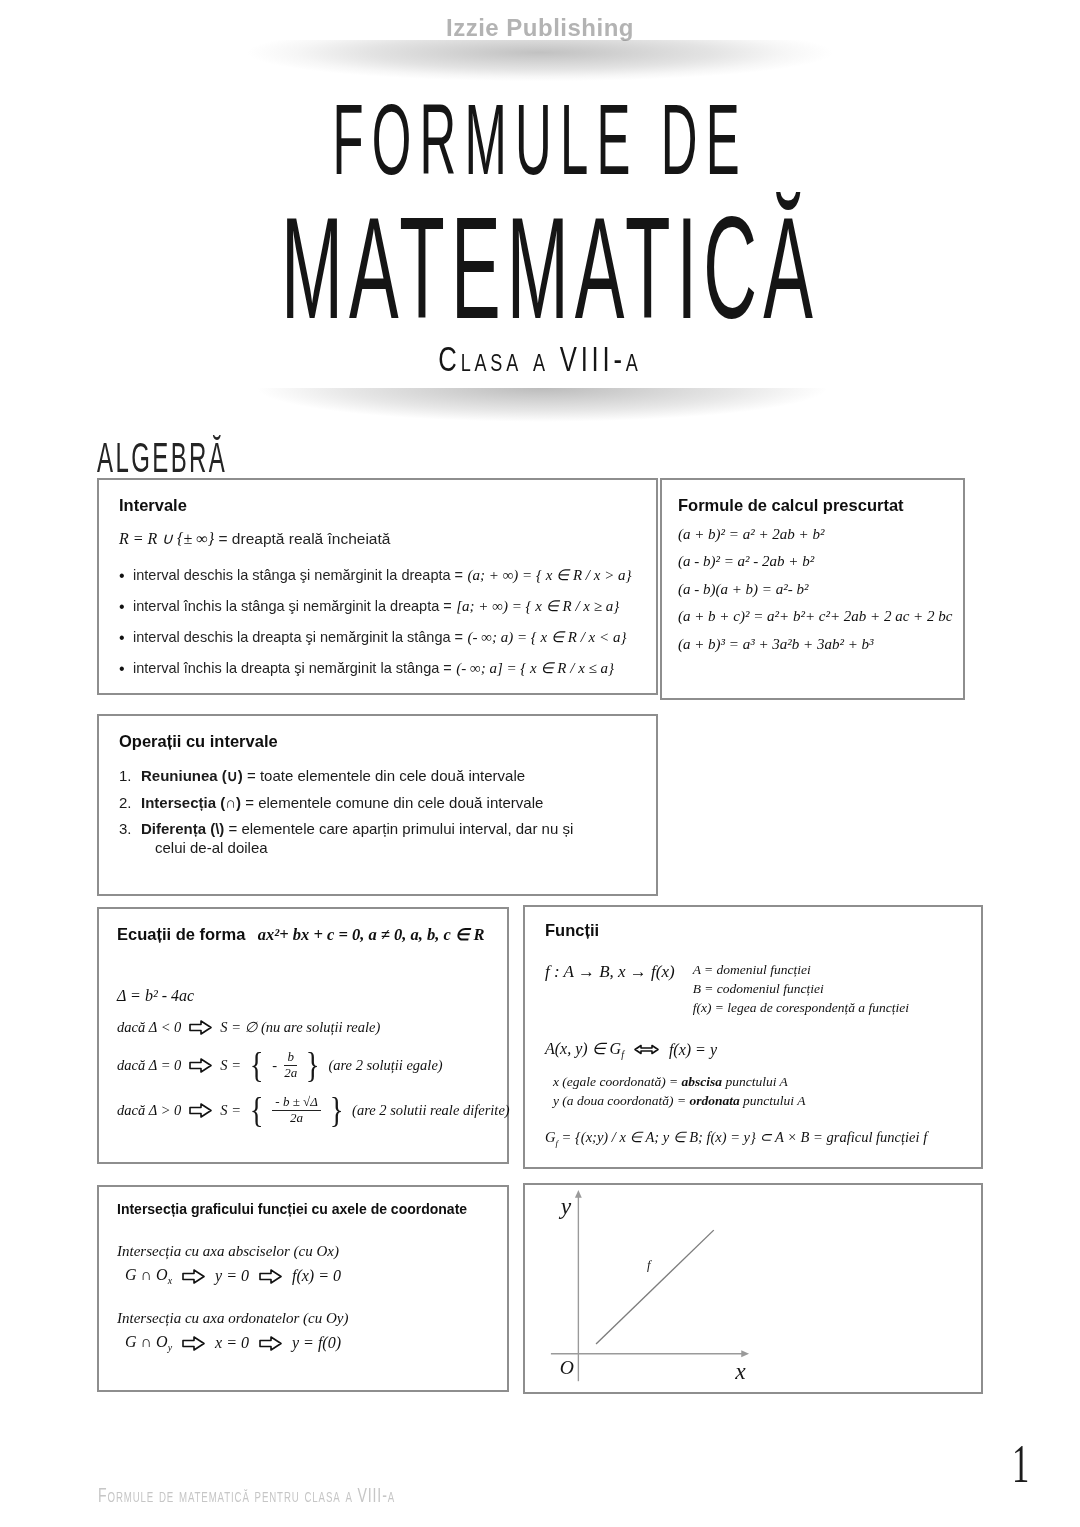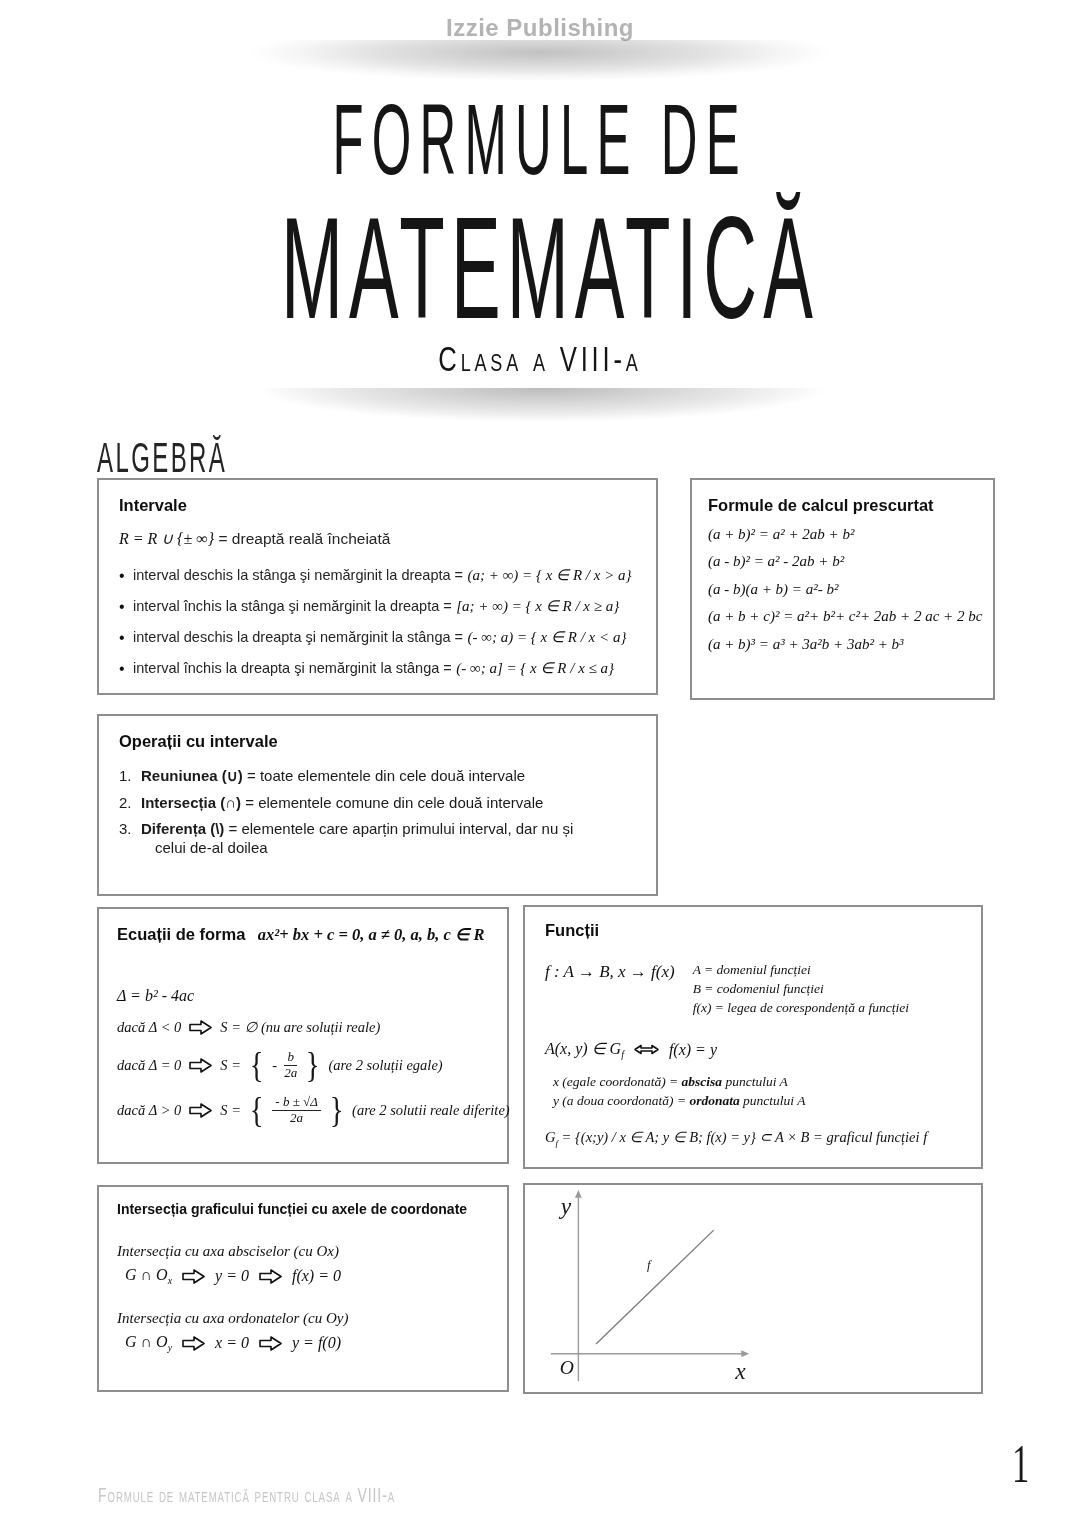--- a/index.html
+++ b/index.html
@@ -50,21 +50,21 @@
            font-size:15px; color:#101010; }
   .nowrap { white-space:nowrap; }
   .sub { font-size:0.62em; vertical-align:sub; font-family:"Liberation Serif", serif;
          font-style:italic; }
   
   .box-intervale { left:97px; top:478px; width:561px; height:217px; padding:16px 12px 12px 20px; }
   .real-line { margin-top:14px; margin-bottom:18px; }
   .interval-item { margin-bottom:13px; padding-left:14px; position:relative; }
   .interval-item::before { content:"•"; position:absolute; left:0; top:1px; color:#111; }
   
-  .box-formule { left:690px; top:478px; width:305px; height:222px; padding:16px 8px 10px 16px; }
+  .box-formule { left:660px; top:478px; width:305px; height:222px; padding:16px 8px 10px 16px; }
   .formula-line { margin-top:10.5px; }
   
   .box-operatii { left:97px; top:714px; width:561px; height:182px; padding:16px 14px 20px 20px; }
   .op-item { margin-top:9px; padding-left:22px; font-size:15px; }
   .op-item .op-num { display:inline-block; margin-left:-22px; width:22px; }
   .op-item b { font-size:15px; }
   .op-cont { padding-left:36px; margin-top:2px; font-size:15px; }
   .op-list { margin-top:16px; }
   
   .box-descompuneri { left:673px; top:714px; width:310px; height:176px; padding:12px 8px 8px 16px; }

